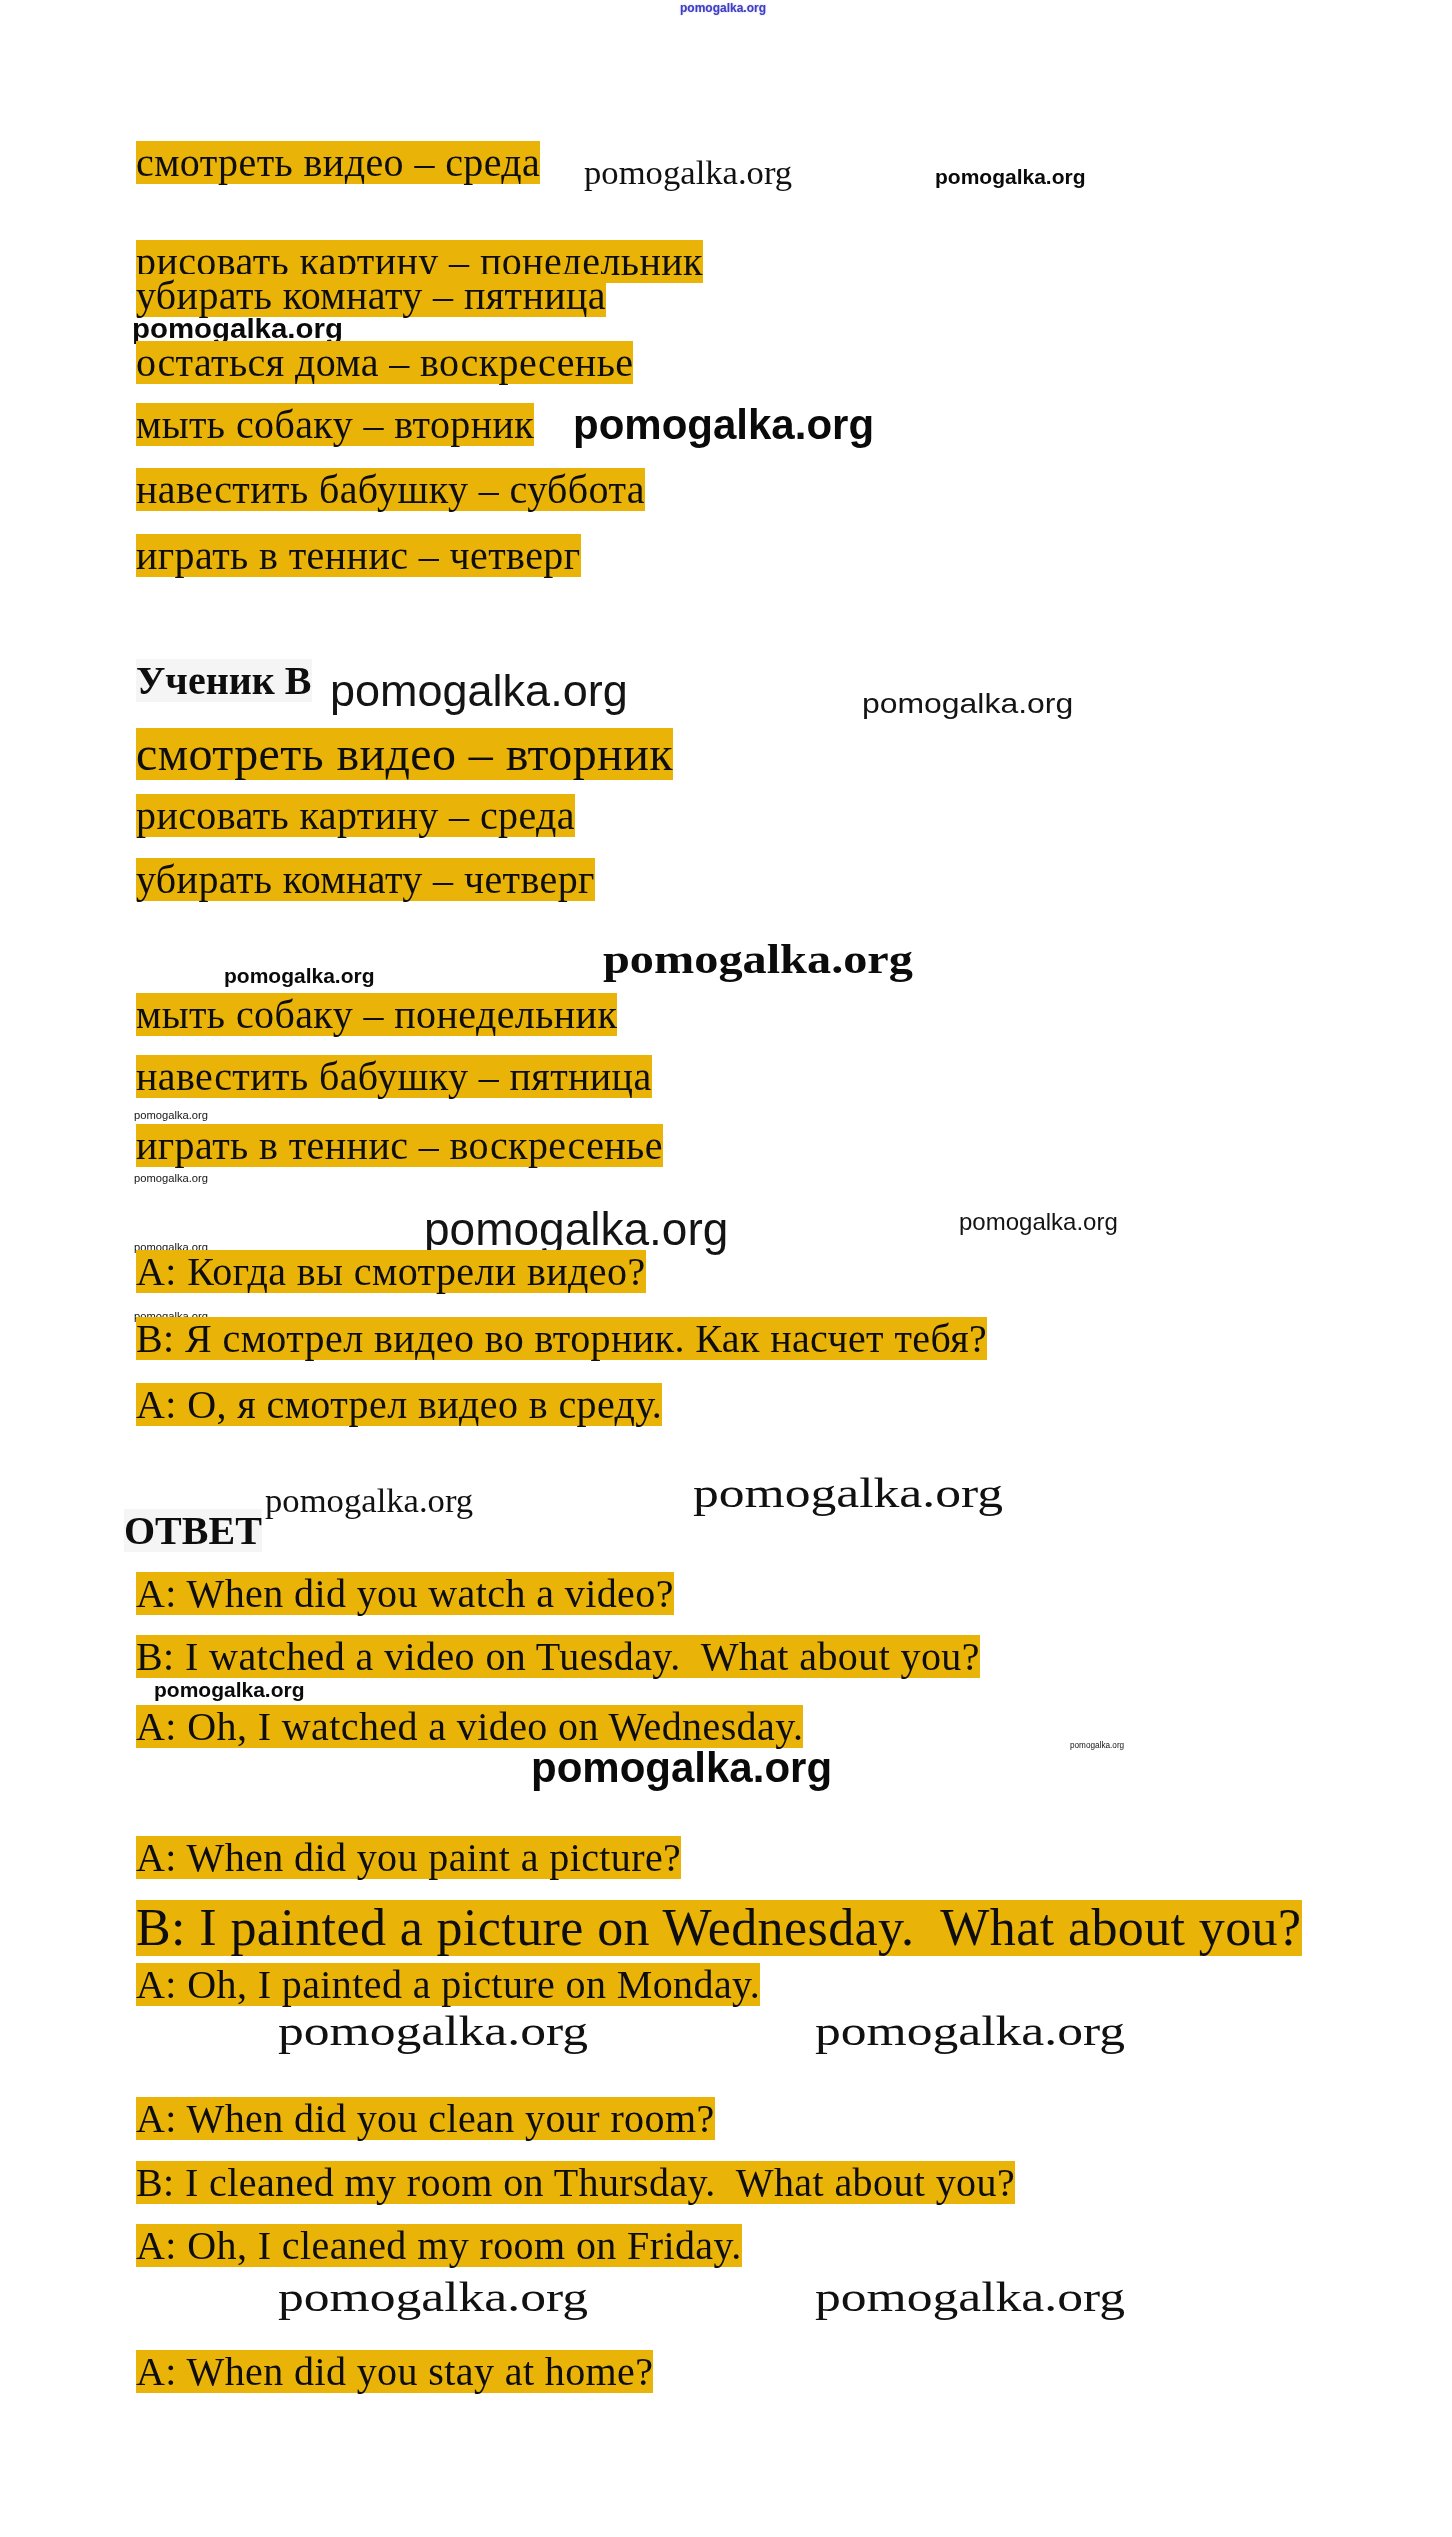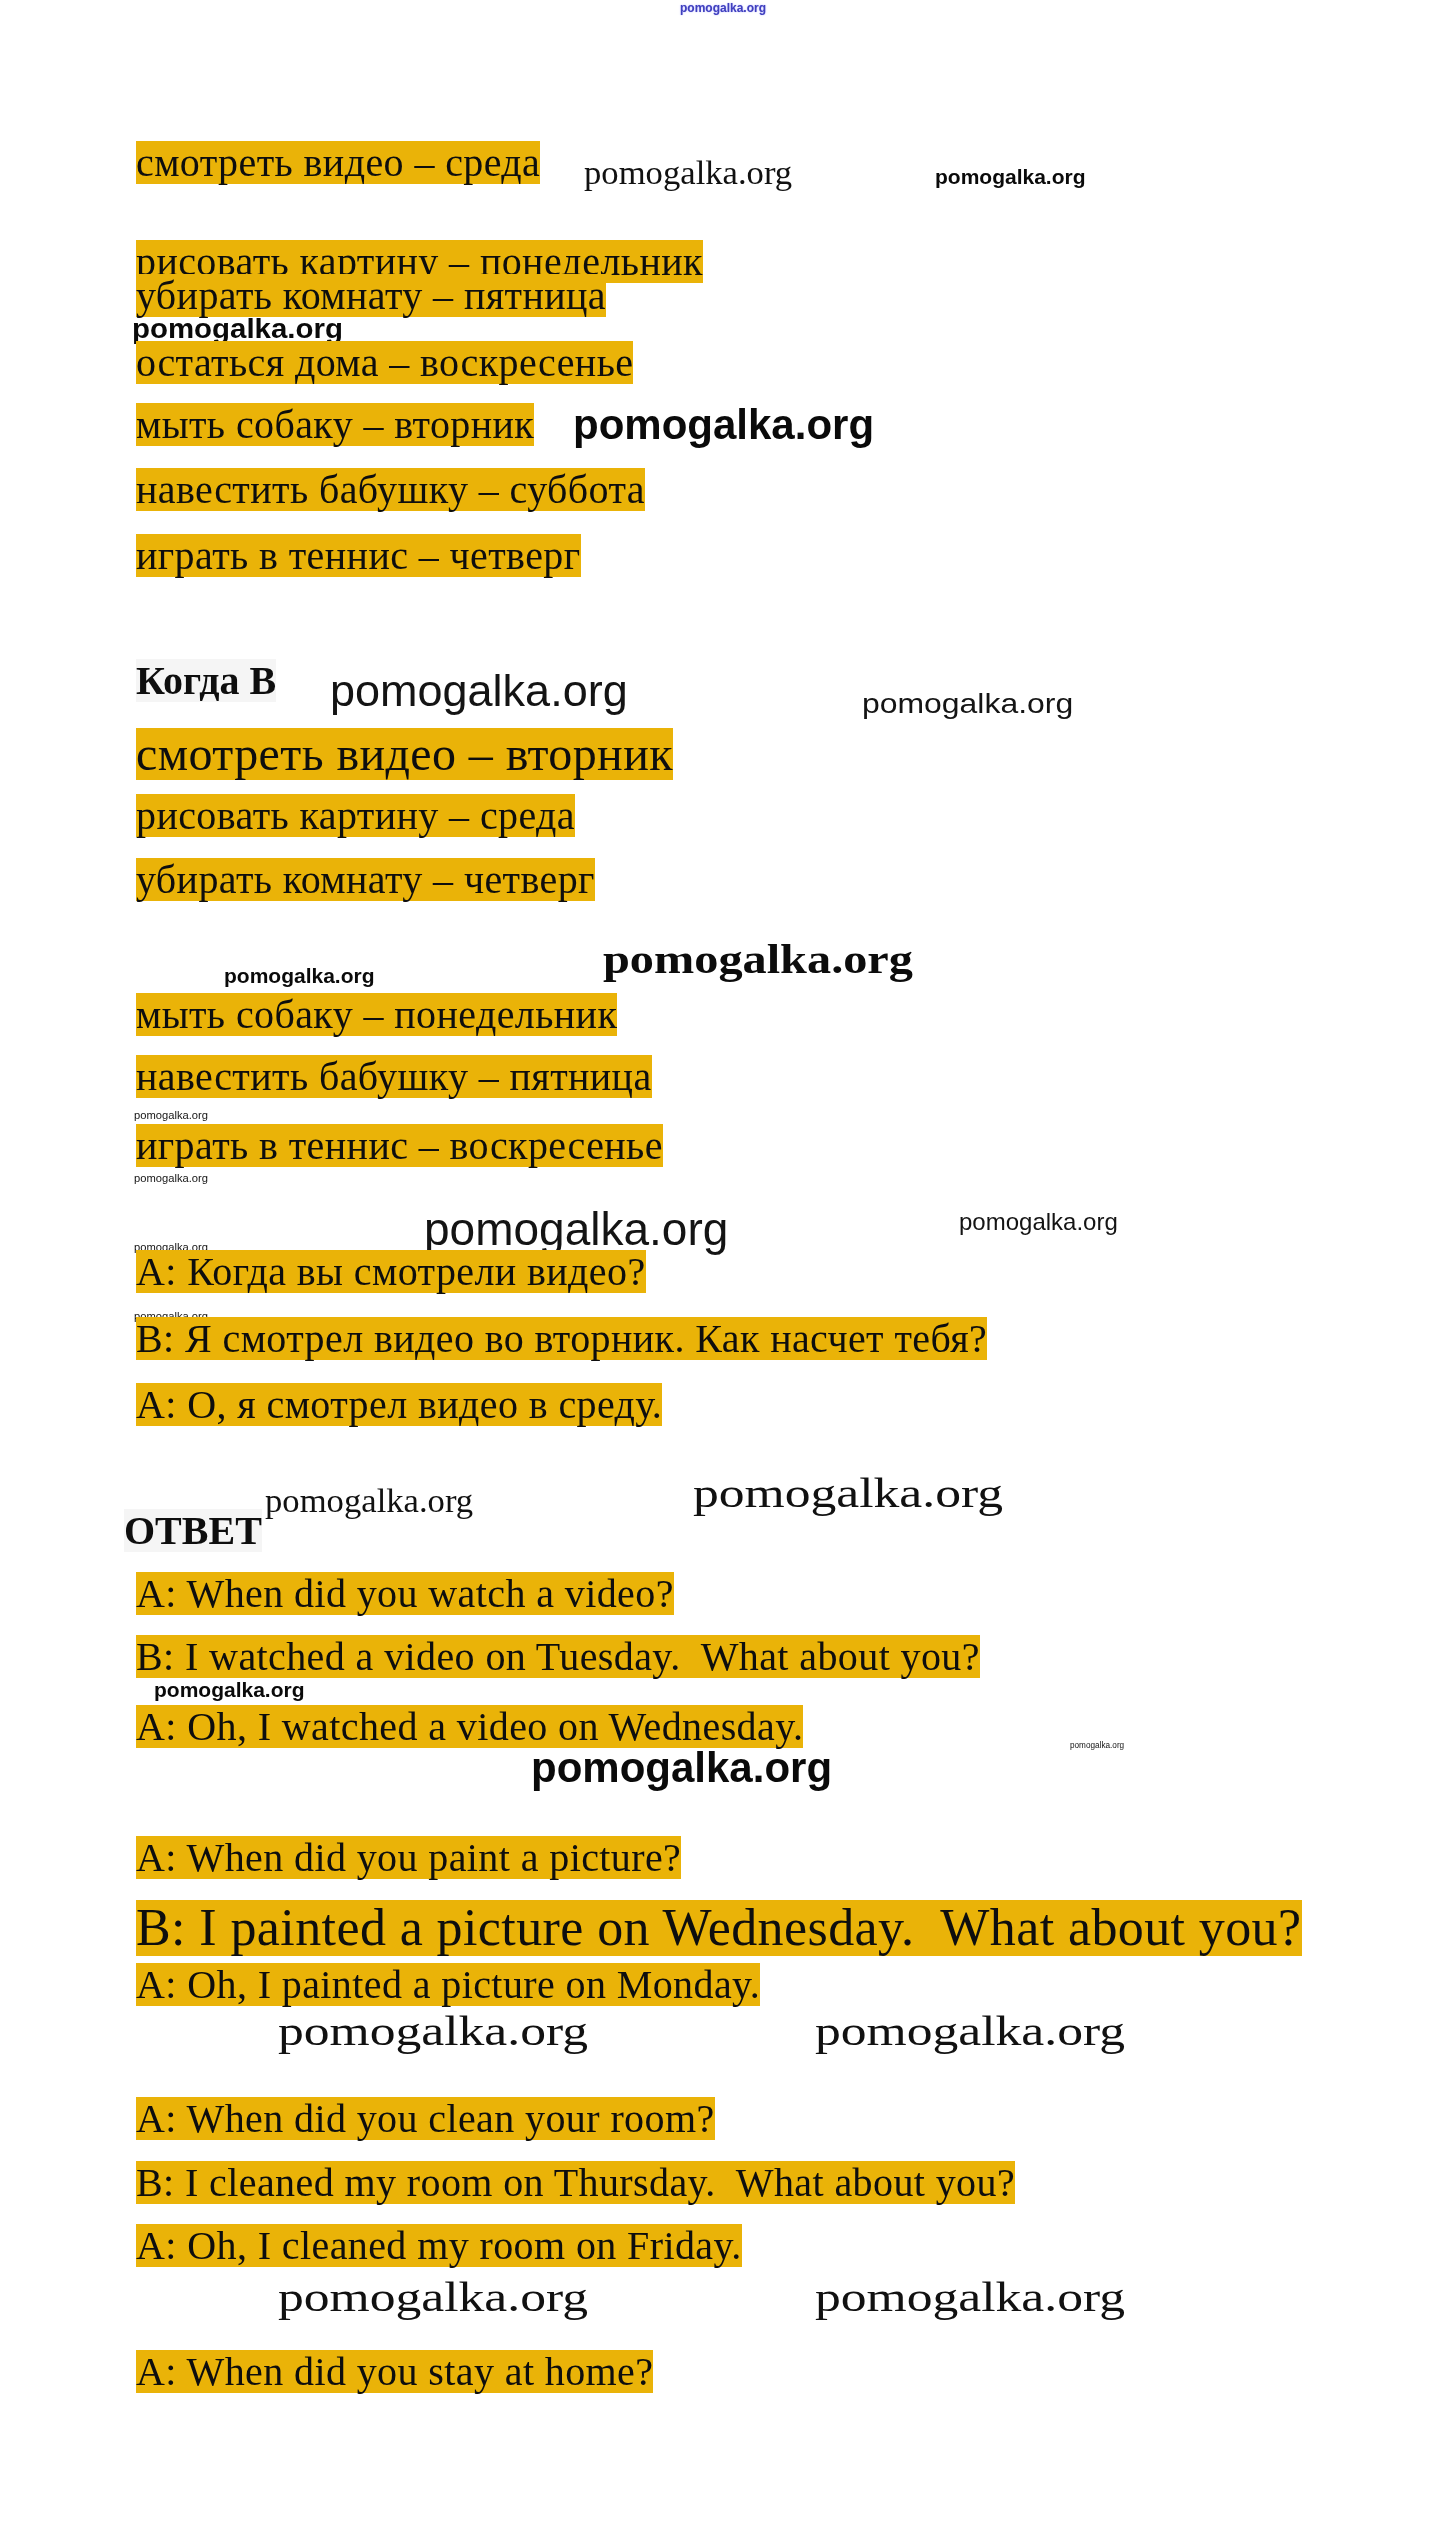--- a/index.html
+++ b/index.html
@@ -71,21 +71,21 @@
     <div class="blk wm-serif" style="left: 584px; top: 156px; font-size: 33px; transform: scaleX(1.05);">pomogalka.org</div>
     <div class="blk wm-bold" style="left: 935px; top: 166px; font-size: 21px;">pomogalka.org</div>
     <div class="blk body" style="left: 136px; top: 208px; font-size: 40px; margin-top: 32px;">рисовать картину – понедельник</div>
     <div class="blk body" style="left: 136px; top: 274px; font-size: 40px;">убирать комнату – пятница</div>
     <div class="blk wm-bold" style="left: 132px; top: 315px; font-size: 27px; transform: scaleX(1.09);">pomogalka.org</div>
     <div class="blk body" style="left: 136px; top: 403px; font-size: 40px;">мыть собаку – вторник</div>
     <div class="blk body" style="left: 136px; top: 341px; font-size: 40px;">остаться дома – воскресенье</div>
     <div class="blk wm-bold" style="left: 573px; top: 402px; font-size: 42px;">pomogalka.org</div>
     <div class="blk body" style="left: 136px; top: 468px; font-size: 40px;">навестить бабушку – суббота</div>
     <div class="blk body" style="left: 136px; top: 534px; font-size: 40px;">играть в теннис – четверг</div>
-    <div class="blk heading" style="left: 136px; top: 659px; font-size: 40px;">Когда В</div>
+    <div class="blk heading" style="left: 136px; top: 659px; font-size: 40px;">Ученик В</div>
     <div class="blk wm-sans" style="left: 330px; top: 667px; font-size: 45px;">pomogalka.org</div>
     <div class="blk wm-sans" style="left: 862px; top: 688px; font-size: 28.5px; transform: scaleX(1.12);">pomogalka.org</div>
     <div class="blk body" style="left: 136px; top: 728px; font-size: 48px; text-align: center;">смотреть видео – вторник</div>
     <div class="blk body" style="left: 136px; top: 794px; font-size: 40px;">рисовать картину – среда</div>
     <div class="blk body" style="left: 136px; top: 858px; font-size: 40px; text-align: right;">убирать комнату – четверг</div>
     <div class="blk wm-serif-bold" style="left: 603px; top: 937px; font-size: 42px; transform: scaleX(1.15);">pomogalka.org</div>
     <div class="blk wm-bold" style="left: 224px; top: 965px; font-size: 21px;">pomogalka.org</div>
     <div class="blk body" style="left: 136px; top: 993px; font-size: 40px;">мыть собаку – понедельник</div>
     <div class="blk body" style="left: 136px; top: 1055px; font-size: 40px;">навестить бабушку – пятница</div>
     <div class="blk wm-sans" style="left: 134px; top: 1109px; font-size: 11.2px;">pomogalka.org</div>

